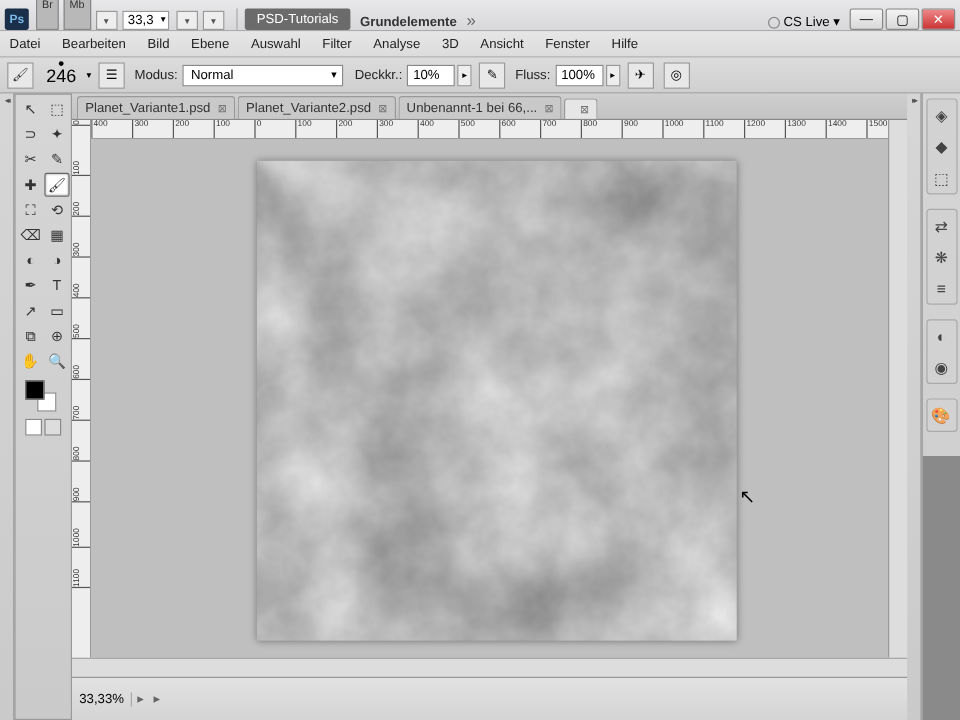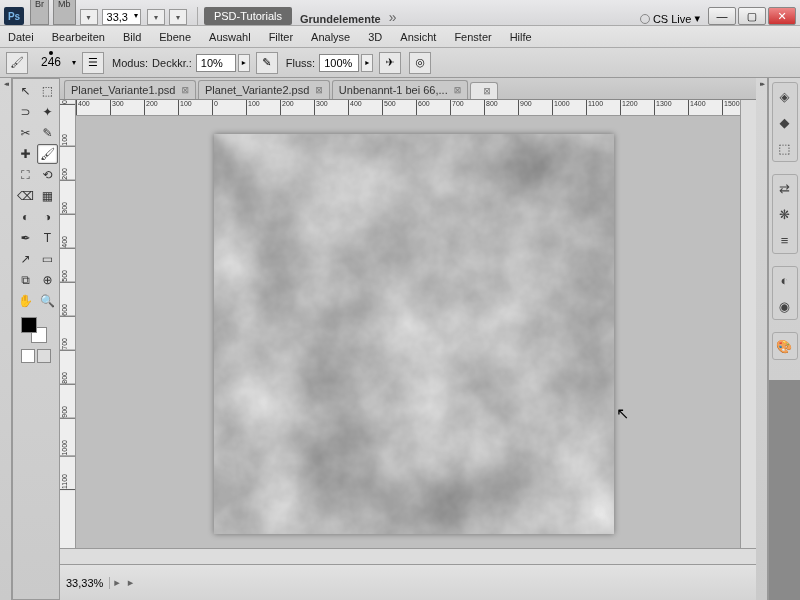--- a/index.html
+++ b/index.html
@@ -22,21 +22,21 @@
 .winbtn { width: 28px; height: 18px; border: 1px solid #888; background: linear-gradient(#f4f4f4,#d8d8d8); margin-left: 2px; display: flex; align-items: center; justify-content: center; border-radius: 2px; }
 .winbtn.close { background: linear-gradient(#e88,#c33); color: #fff; }
 
 .menubar { height: 22px; background: linear-gradient(#e6e6e6,#dcdcdc); display: flex; align-items: center; padding: 0 8px; border-bottom: 1px solid #aaa; }
 .menubar span { margin-right: 18px; color: #222; cursor: default; }
 
 .optionsbar { height: 30px; background: linear-gradient(#dcdcdc,#cfcfcf); border-bottom: 1px solid #999; display: flex; align-items: center; padding: 0 6px; }
 .opt-tool { width: 22px; height: 22px; border: 1px solid #999; background: #e8e8e8; margin-right: 8px; display: flex; align-items: center; justify-content: center; color: #333; }
 .brush-preview { width: 30px; height: 24px; display: flex; flex-direction: column; align-items: center; margin-right: 6px; }
 .brush-dot { width: 4px; height: 4px; background: #000; border-radius: 50%; }
-.brush-num { font-size: 12px; }
+.brush-num { font-size: 15px; }
 .opt-icon { width: 22px; height: 22px; border: 1px solid #999; background: #e8e8e8; margin-right: 8px; display: flex; align-items: center; justify-content: center; }
 .opt-label { margin-right: 4px; color: #222; }
 .opt-select { background: #fff; border: 1px solid #888; padding: 2px 90px 2px 6px; margin-right: 10px; position: relative; }
 .opt-select::after { content: "▾"; position: absolute; right: 4px; font-size: 9px; }
 .opt-input { background: #fff; border: 1px solid #888; padding: 2px 4px; width: 40px; margin-right: 2px; }
 .opt-arrow { width: 12px; height: 18px; border: 1px solid #999; background: #eee; display: flex; align-items: center; justify-content: center; font-size: 8px; margin-right: 6px; }
 
 .workspace { position: absolute; top: 78px; left: 0; right: 0; bottom: 0; display: flex; }
 .side-strip { width: 12px; background: linear-gradient(#d6d6d6,#cacaca); border-right: 1px solid #999; display: flex; flex-direction: column; align-items: center; padding-top: 2px; }
 .side-strip::before { content: "◂◂"; font-size: 7px; color: #555; letter-spacing: -2px; }
@@ -124,20 +124,21 @@
 
 <div class="optionsbar">
   <div class="opt-tool">🖌</div>
   <div class="brush-preview">
     <div class="brush-dot"></div>
     <div class="brush-num">246</div>
   </div>
   <span style="font-size:8px;margin-right:6px">▾</span>
   <div class="opt-icon">☰</div>
   <span class="opt-label">Modus:</span>
+  <span class="opt-select">Normal</span>
   <span class="opt-label">Deckkr.:</span>
   <span class="opt-input">10%</span>
   <span class="opt-arrow">▸</span>
   <div class="opt-icon">✎</div>
   <span class="opt-label">Fluss:</span>
   <span class="opt-input">100%</span>
   <span class="opt-arrow">▸</span>
   <div class="opt-icon">✈</div>
   <div class="opt-icon">◎</div>
 </div>

